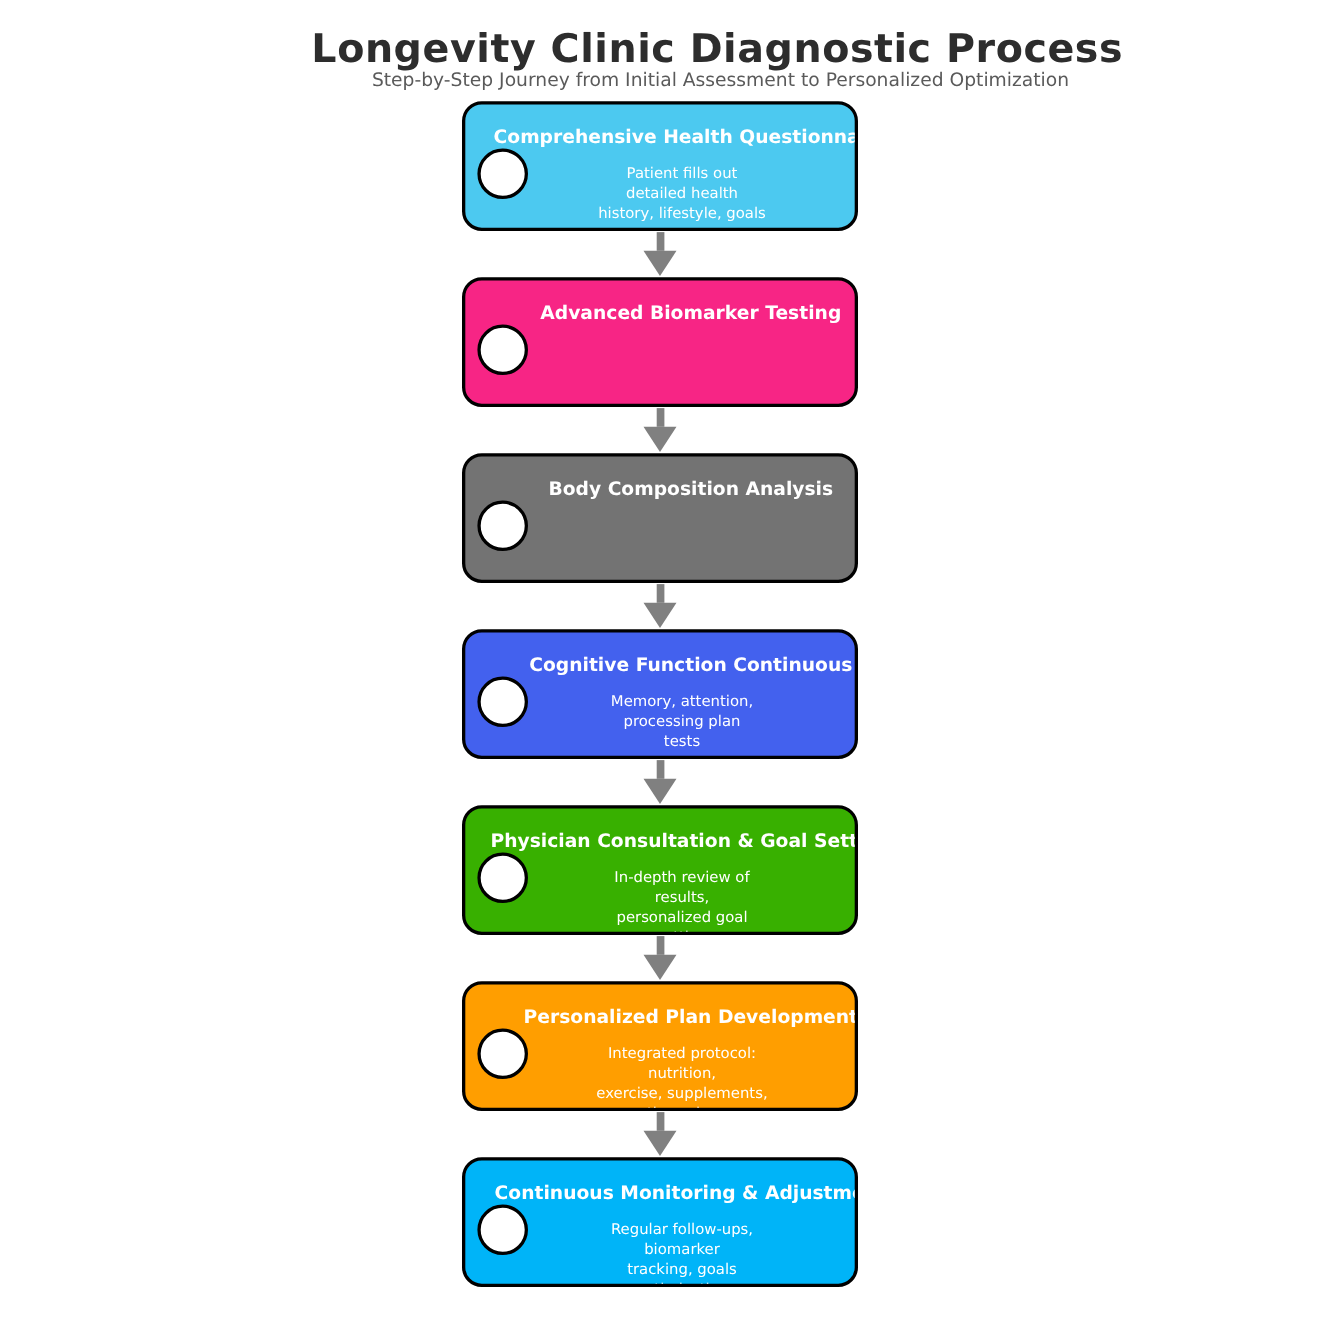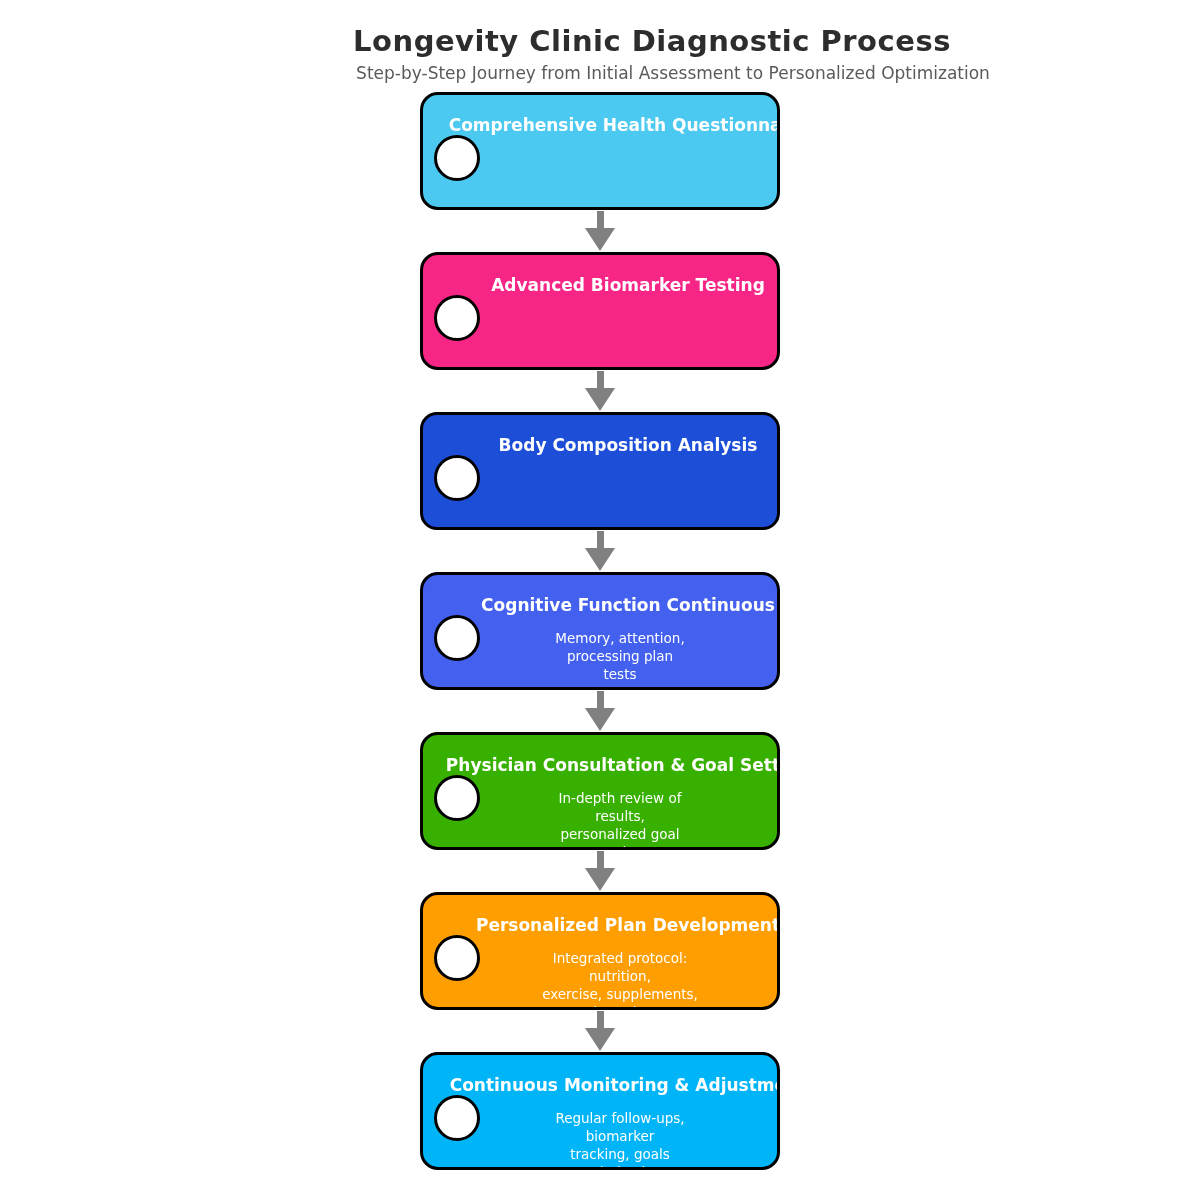--- a/index.html
+++ b/index.html
@@ -12,35 +12,34 @@
     height: 1200px;
     position: relative;
     font-family: "DejaVu Sans", "Liberation Sans", sans-serif;
     overflow: hidden;
   }
   .chart-title {
     position: absolute;
     top: 24px;
     left: 652px;
     transform: translateX(-50%);
-    font-size: 29px;
+    font-size: 36px;
     font-weight: bold;
     color: #2d2d2d;
     white-space: nowrap;
     letter-spacing: 0.5px;
   }
   .chart-subtitle {
     position: absolute;
     top: 63px;
     left: 655px;
     transform: translateX(-50%);
     font-size: 17px;
     color: #5a5a5a;
     white-space: nowrap;
-    margin-left: 18px;
   }
   .step {
     position: absolute;
     left: 420px;
     width: 360px;
     height: 118px;
     box-sizing: border-box;
     border: 3px solid #000000;
     border-radius: 18px;
     overflow: hidden;
@@ -111,38 +110,40 @@
 </style>
 </head>
 <body>
 
 <div class="chart-title">Longevity Clinic Diagnostic Process</div>
 <div class="chart-subtitle">Step-by-Step Journey from Initial Assessment to Personalized Optimization</div>
 
 <div class="step s0" style="background-color: rgb(76, 201, 240);">
   <div class="step-circle"></div>
   <div class="step-title">Comprehensive Health Questionnaire</div>
+  <div class="step-desc">Patient fills out detailed health
+history, lifestyle, goals</div>
 </div>
 
 <div class="arrow a0">
   <div class="arrow-stem" style="background-color: rgb(128, 128, 128);"></div>
   <div class="arrow-head"></div>
 </div>
 
 <div class="step s1" style="background-color: rgb(247, 37, 133);">
   <div class="step-circle"></div>
   <div class="step-title">Advanced Biomarker Testing</div>
 </div>
 
 <div class="arrow a1">
   <div class="arrow-stem" style="background-color: rgb(128, 128, 128);"></div>
   <div class="arrow-head"></div>
 </div>
 
-<div class="step s2" style="background-color: #1d4ed8; border-radius: 17px;">
+<div class="step s2" style="background-color: #737373;">
   <div class="step-circle"></div>
   <div class="step-title">Body Composition Analysis</div>
 </div>
 
 <div class="arrow a2">
   <div class="arrow-stem" style="background-color: rgb(128, 128, 128);"></div>
   <div class="arrow-head"></div>
 </div>
 
 <div class="step s3" style="background-color: rgb(67, 97, 238);">

